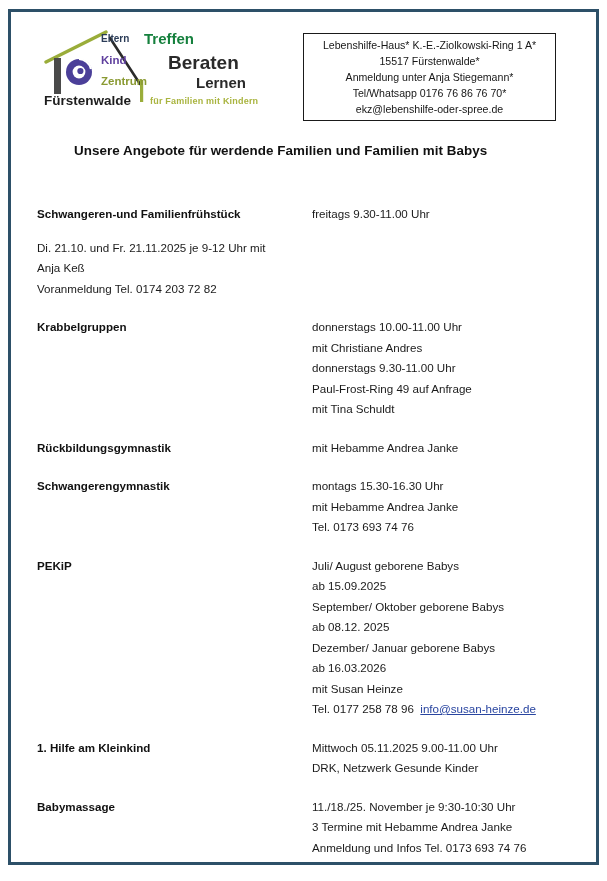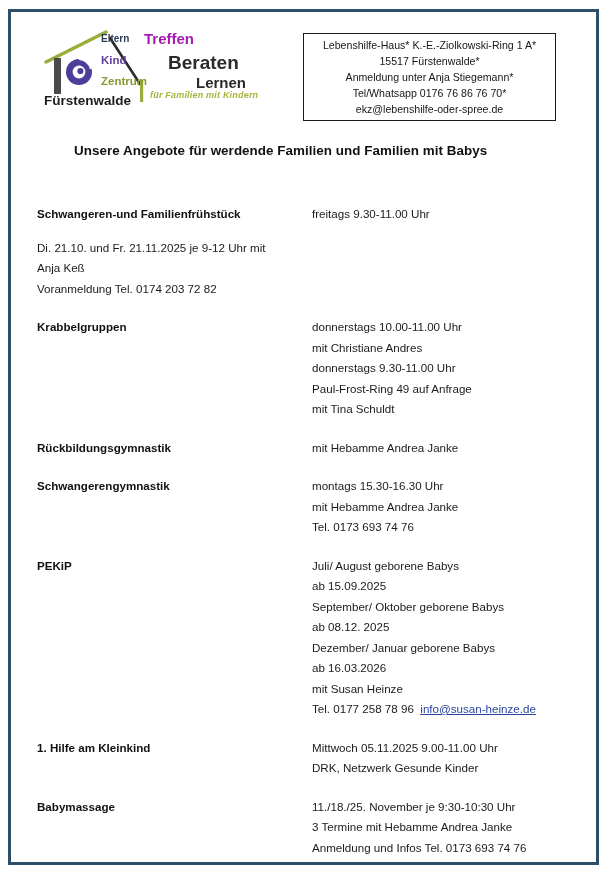--- a/index.html
+++ b/index.html
@@ -62,24 +62,24 @@
     font-weight: bold;
     line-height: 1;
     white-space: nowrap;
   }
 
   .lw-eltern   { left: 57px;  top: 6px;   font-size: 10px; color: #2b3c57; }
   .lw-kind     { left: 57px;  top: 27px;  font-size: 11.5px; color: #5f3f9e; }
   .lw-zentrum  { left: 57px;  top: 48px;  font-size: 11.5px; color: #8a9a32; }
   .lw-fuerst   { left: 0px;   top: 66px;  font-size: 13.5px; color: #1d1d1d; }
 
-  .lw-treffen  { left: 100px; top: 3px;   font-size: 15px; color: #a21caf; }
+  .lw-treffen  { left: 100px; top: 3px;   font-size: 15px; color: #15803d; }
   .lw-beraten  { left: 124px; top: 25px;  font-size: 19px; color: #2a2a2a; }
   .lw-lernen   { left: 152px; top: 47px;  font-size: 15px; color: #2a2a2a; }
-  .lw-tagline  { left: 106px; top: 63px;  font-size: 9px;  color: #a9b43f; letter-spacing: .2px; font-style: italic; }
+  .lw-tagline  { left: 106px; top: 69px;  font-size: 9px;  color: #a9b43f; letter-spacing: .2px; }
 
   .address-box {
     position: absolute;
     left: 303px;
     top: 33px;
     width: 253px;
     height: 88px;
     box-sizing: border-box;
     border: 1.3px solid #1a1a1a;
     background: #ffffff;

